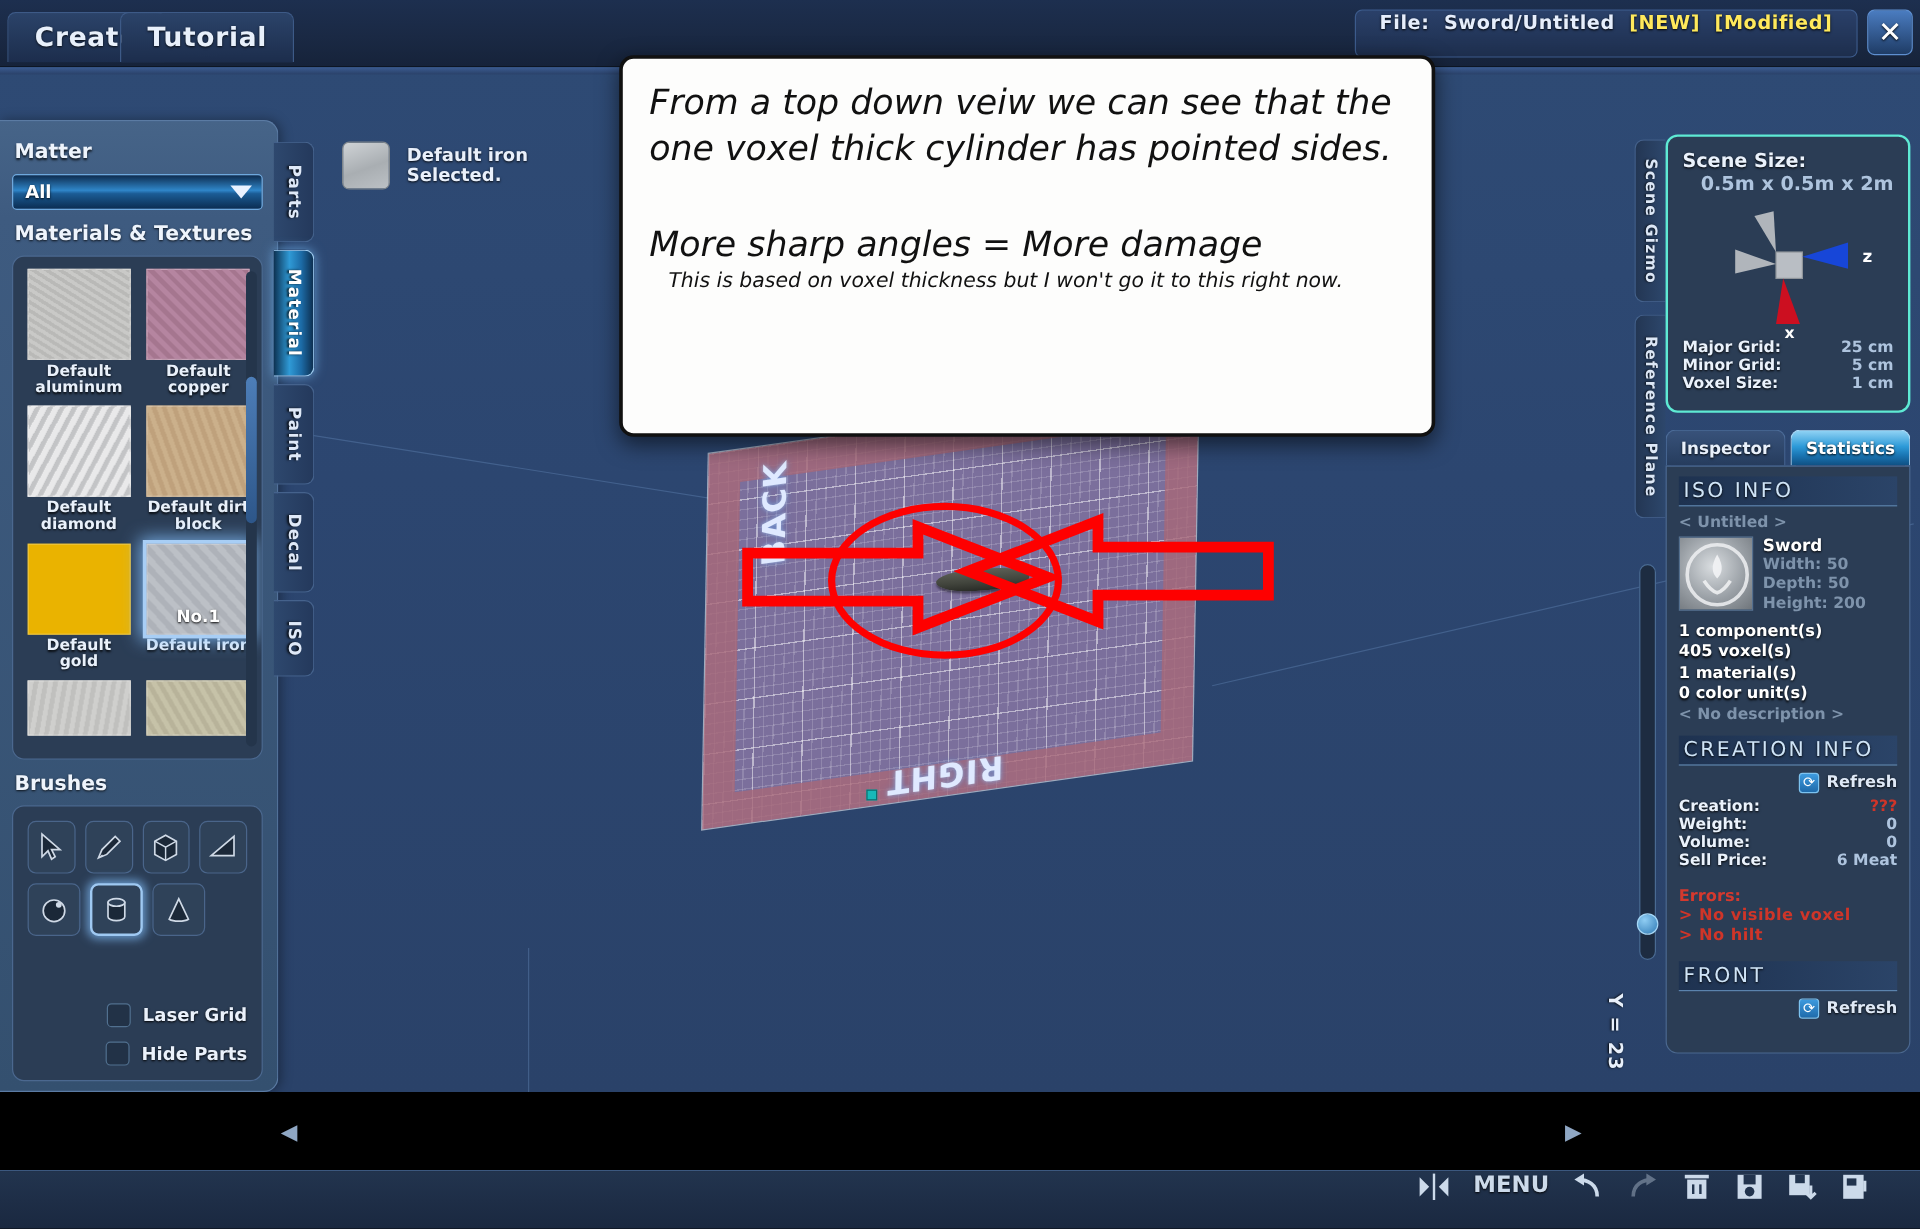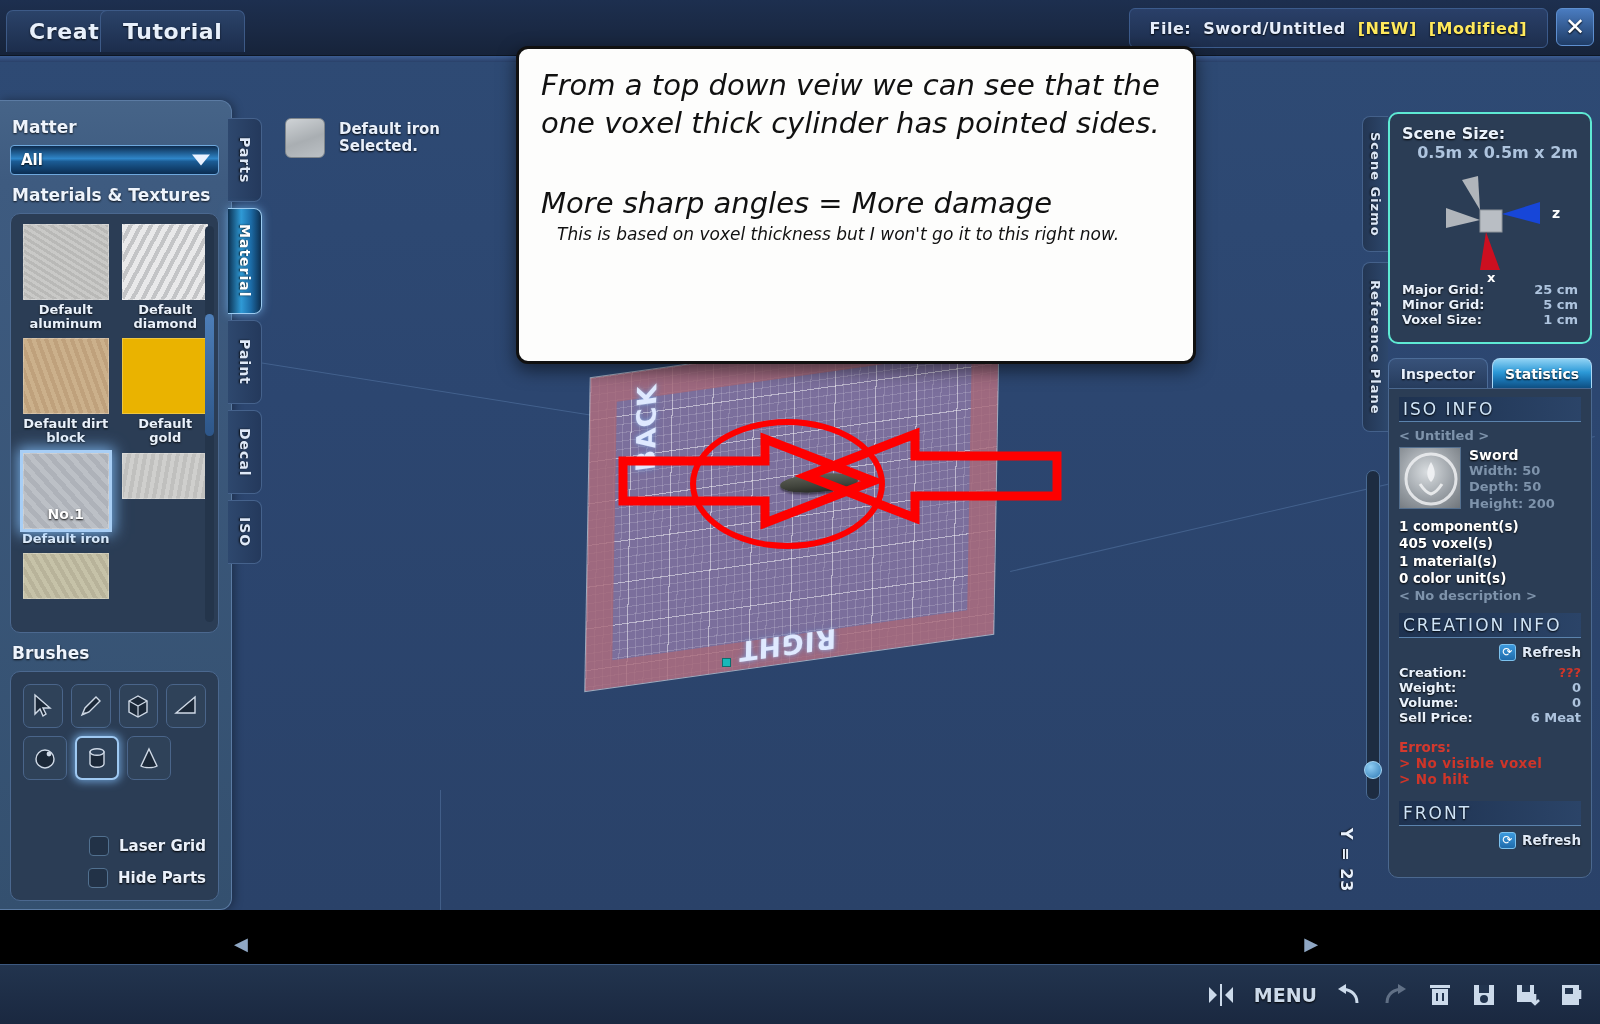--- a/index.html
+++ b/index.html
@@ -103,21 +103,21 @@
     border: 1px solid #3d5a87; border-bottom: none;
     border-radius: 7px 7px 0 0;
     text-shadow: 0 1px 2px rgba(0,0,0,.8);
     cursor: pointer;
   }
   .tab-create { left: 6px; }
   .tab-tutorial { left: 100px; }
 
   .file-bar {
     position: absolute; right: 52px; top: 8px; height: 40px;
-    display: flex; align-items: center; gap: 12px; padding: 0 20px;
+    display: flex; gap: 12px; padding: 0 20px;
     background: linear-gradient(180deg,#2a4069,#1d2e4d);
     border: 1px solid #3c5b8c; border-radius: 6px;
     font-size: 16px; font-weight: 700; letter-spacing: .5px;
     color: #e6eefc; text-shadow: 0 1px 2px #000;
   }
   .badge-new, .badge-mod { color: #ffe95c; }
 
   .close-btn {
     position: absolute; right: 6px; top: 8px; width: 38px; height: 38px;
     background: linear-gradient(180deg,#3f6ca8,#224madd);
@@ -334,25 +334,25 @@
   }
   .y-label {
     position: absolute; right: 244px; top: 828px;
     color: #e8f0fb; font-size: 16px; font-weight: 700;
     writing-mode: vertical-rl; letter-spacing: 1px;
     text-shadow: 0 1px 2px #000;
   }
 
   
   .bottombar {
-    position: absolute; left: 0; bottom: 0; width: 1600px; height: 60px;
+    position: absolute; left: 0; bottom: 0; width: 1600px; height: 49px;
     background: linear-gradient(180deg,#22344e,#1a2840);
     border-top: 1px solid #3c587f;
-    display: flex; align-items: center; justify-content: flex-end;
-    gap: 18px; padding-right: 15px;
+    display: flex; align-items: flex-start; justify-content: flex-end;
+    gap: 18px; padding-right: 41px;
   }
   .bb-item {
     color: #ccdaea; font-size: 19px; font-weight: 700;
     display: flex; align-items: center; justify-content: center;
     cursor: pointer; text-shadow: 0 1px 2px #000;
   }
   .bb-item.dis { opacity: .38; }
 
   .scroll-arrow {
     position: absolute; bottom: 70px; color: #8fa7c4; font-size: 18px; cursor: pointer;
@@ -428,20 +428,24 @@
       <span>All</span>
       <span class="caret"></span>
     </div>
     <div class="panel-h">Materials &amp; Textures</div>
 
     <div class="mat-box">
       <div class="mat-grid">
         <div class="mat-cell">
           <div class="swatch" style="background:repeating-linear-gradient(32deg,#c9c9c7 0 3px,#b9b9b7 3px 6px),#c2c2c0;"></div>
           <div class="mat-label">Default aluminum</div>
+        </div>
+        <div class="mat-cell">
+          <div class="swatch" style="background:repeating-linear-gradient(45deg,#b585a0 0 4px,#a5768f 4px 8px),#ad7d97;"></div>
+          <div class="mat-label">Default copper</div>
         </div>
         <div class="mat-cell">
           <div class="swatch" style="background:repeating-linear-gradient(118deg,#e9e9ea 0 5px,#c3c4c6 5px 9px),#d7d8da;"></div>
           <div class="mat-label">Default diamond</div>
         </div>
         <div class="mat-cell">
           <div class="swatch" style="background:repeating-linear-gradient(70deg,#cbb08b 0 4px,#bfa17c 4px 8px),#c5a983;"></div>
           <div class="mat-label">Default dirt block</div>
         </div>
         <div class="mat-cell">

